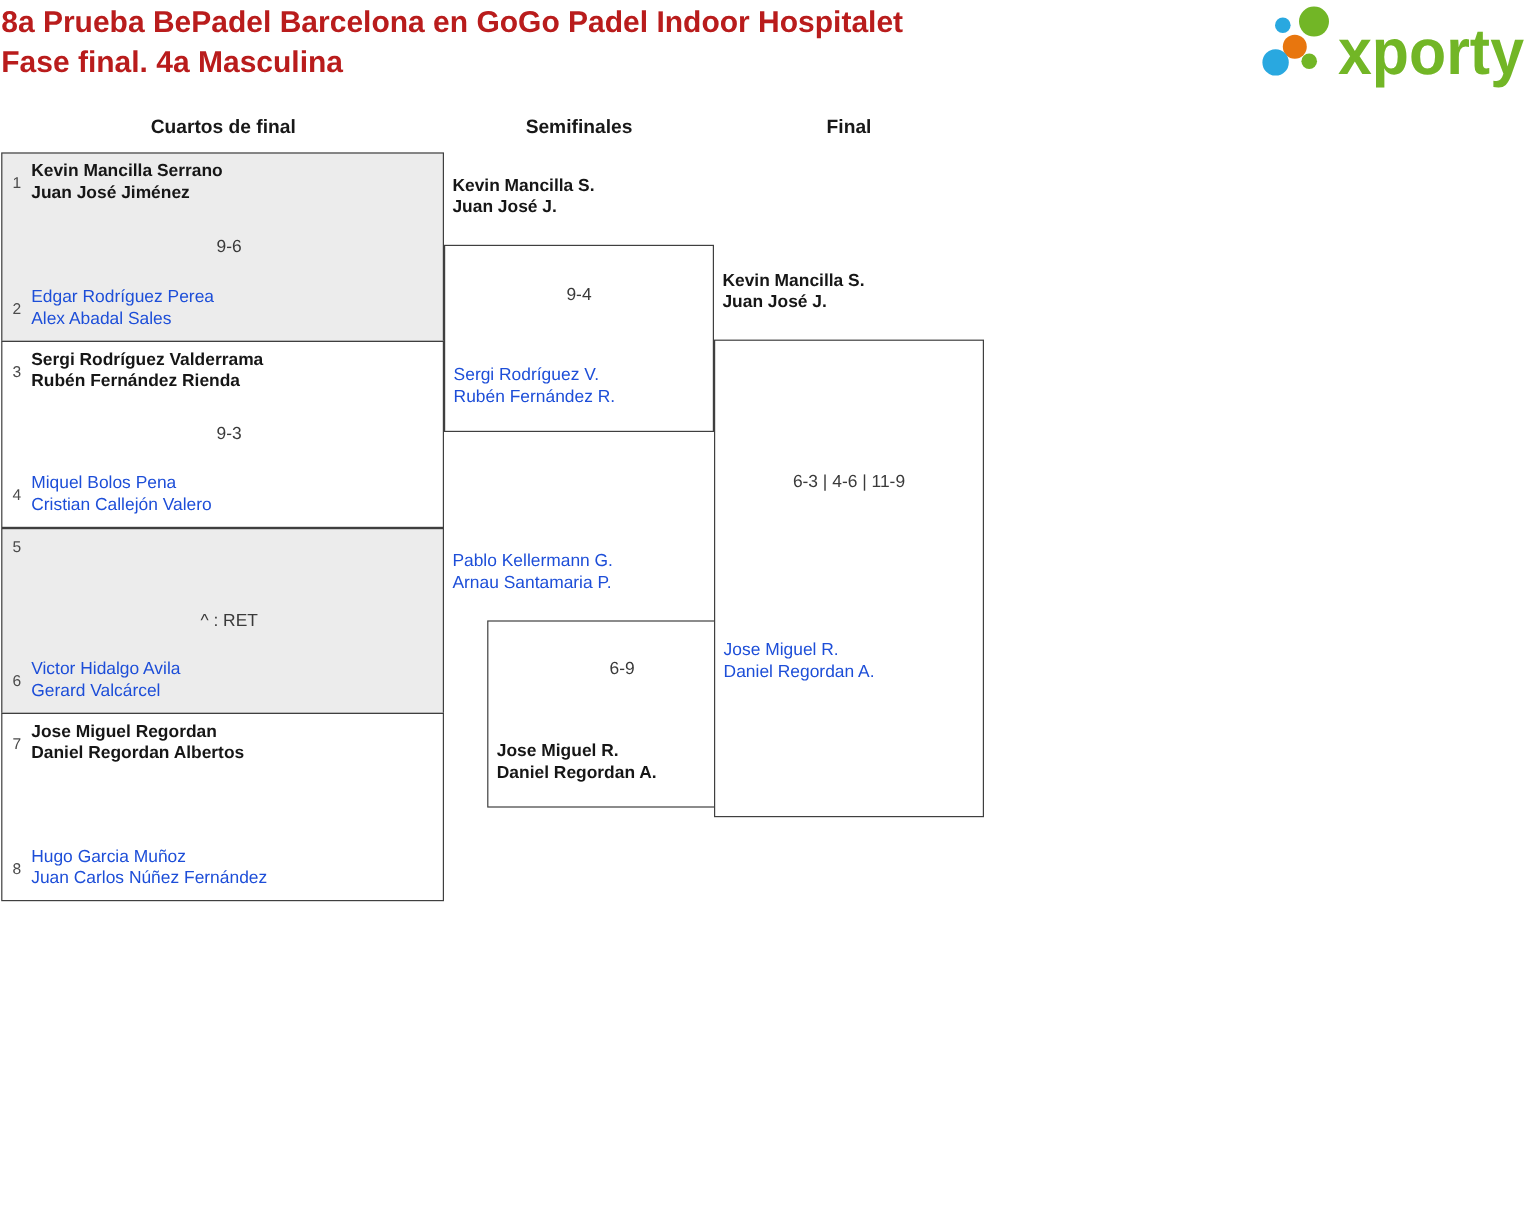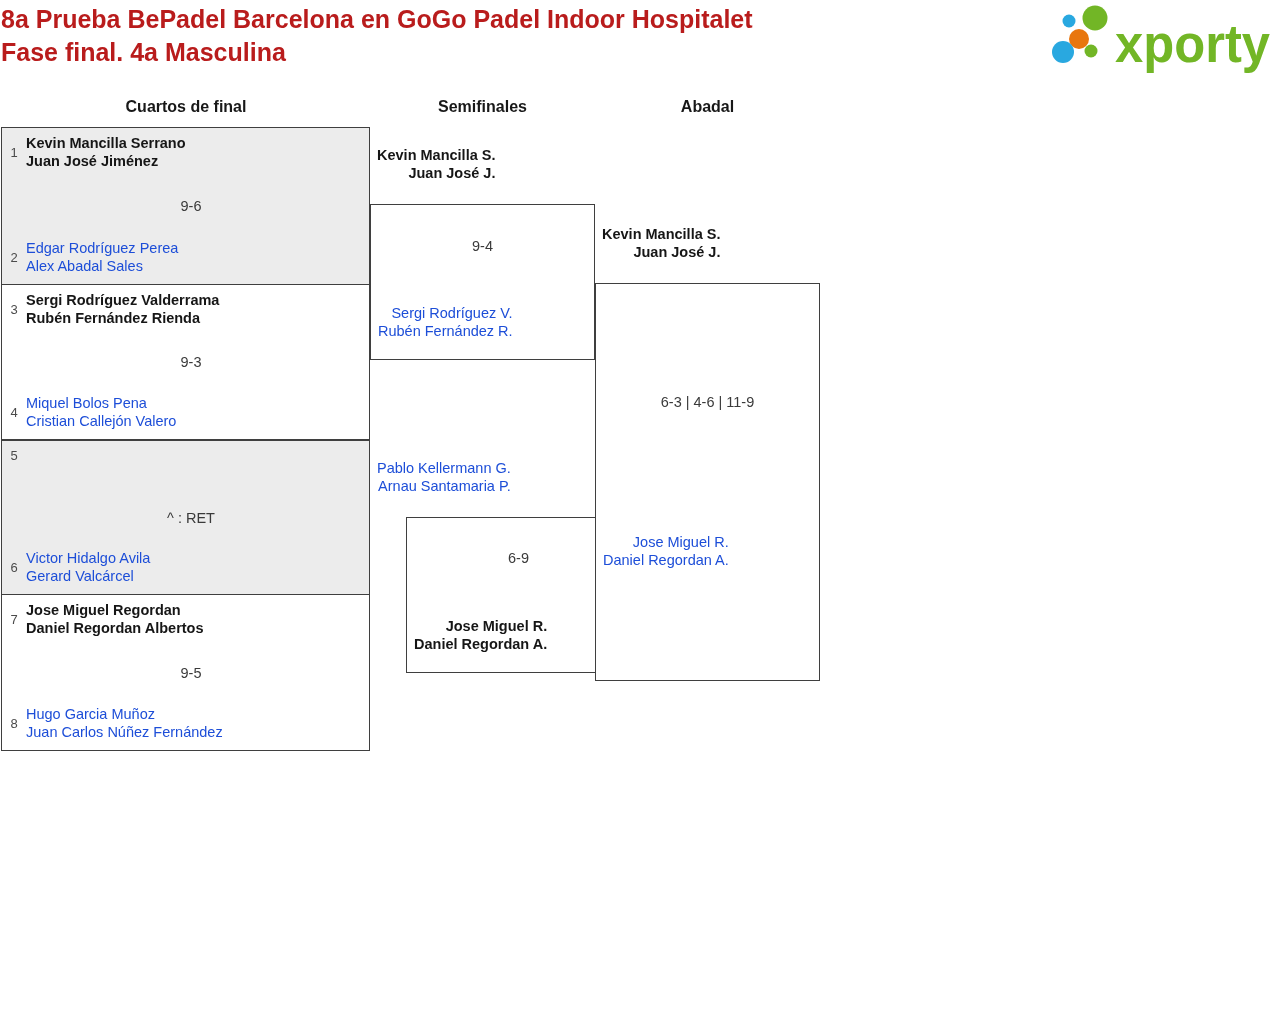--- a/index.html
+++ b/index.html
@@ -24,21 +24,21 @@
   .seed{flex:0 0 24px;width:24px;text-align:center;font-size:13px;color:#4b4b4b;}
   .names{display:flex;flex-direction:column;font-size:14.5px;line-height:17.5px;color:#1d4ed8;}
   .names.winner{font-weight:700;color:#161616;}
   .score{
     position:absolute;left:11px;right:0;top:50%;transform:translateY(-50%);
     text-align:center;font-size:14.5px;color:#3a3a3a;
   }
   .box-score{position:absolute;left:0;right:0;text-align:center;font-size:14.5px;color:#3a3a3a;}
   .box-team{position:absolute;left:7px;}
   .float-team{position:absolute;}
-  .float-team .names, .box-team .names{background:transparent;align-items:flex-end;}
+  .float-team .names, .box-team .names{background:transparent;}
 </style>
 </head>
 <body>
 
 <div class="page">
 
   <div class="title">
     <div>8a Prueba BePadel Barcelona en GoGo Padel Indoor Hospitalet</div>
     <div>Fase final. 4a Masculina</div>
   </div>
@@ -47,21 +47,21 @@
     <circle cx="21" cy="21" r="6.5" fill="#29a8e0"></circle>
     <circle cx="47" cy="18" r="12.5" fill="#72b626"></circle>
     <circle cx="31" cy="39" r="10" fill="#e8760e"></circle>
     <circle cx="15" cy="52" r="11" fill="#29a8e0"></circle>
     <circle cx="43" cy="51" r="6.5" fill="#72b626"></circle>
     <text x="67" y="62" font-size="54" font-weight="bold" textLength="155" lengthAdjust="spacingAndGlyphs" fill="#72b626">xporty</text>
   </svg>
 
   <div class="col-head" style="left:0;width:372px;">Cuartos de final</div>
   <div class="col-head" style="left:370px;width:225px;">Semifinales</div>
-  <div class="col-head" style="left:595px;width:225px;">Abadal</div>
+  <div class="col-head" style="left:595px;width:225px;">Final</div>
 
   <div class="match shaded" style="top:127px;height:158px;">
     <div class="team top">
       <span class="seed">1</span>
       <span class="names winner">
         <span>Kevin Mancilla Serrano</span>
         <span>Juan José Jiménez</span>
       </span>
     </div>
     <div class="score">9-6</div>
@@ -107,21 +107,20 @@
   </div>
 
   <div class="match" style="top:594px;height:157px;">
     <div class="team top">
       <span class="seed">7</span>
       <span class="names winner">
         <span>Jose Miguel Regordan</span>
         <span>Daniel Regordan Albertos</span>
       </span>
     </div>
-    <div class="score">9-5</div>
     <div class="team bottom">
       <span class="seed">8</span>
       <span class="names">
         <span>Hugo Garcia Muñoz</span>
         <span>Juan Carlos Núñez Fernández</span>
       </span>
     </div>
   </div>
 
   <div class="float-team" style="left:377px;top:147px;">

